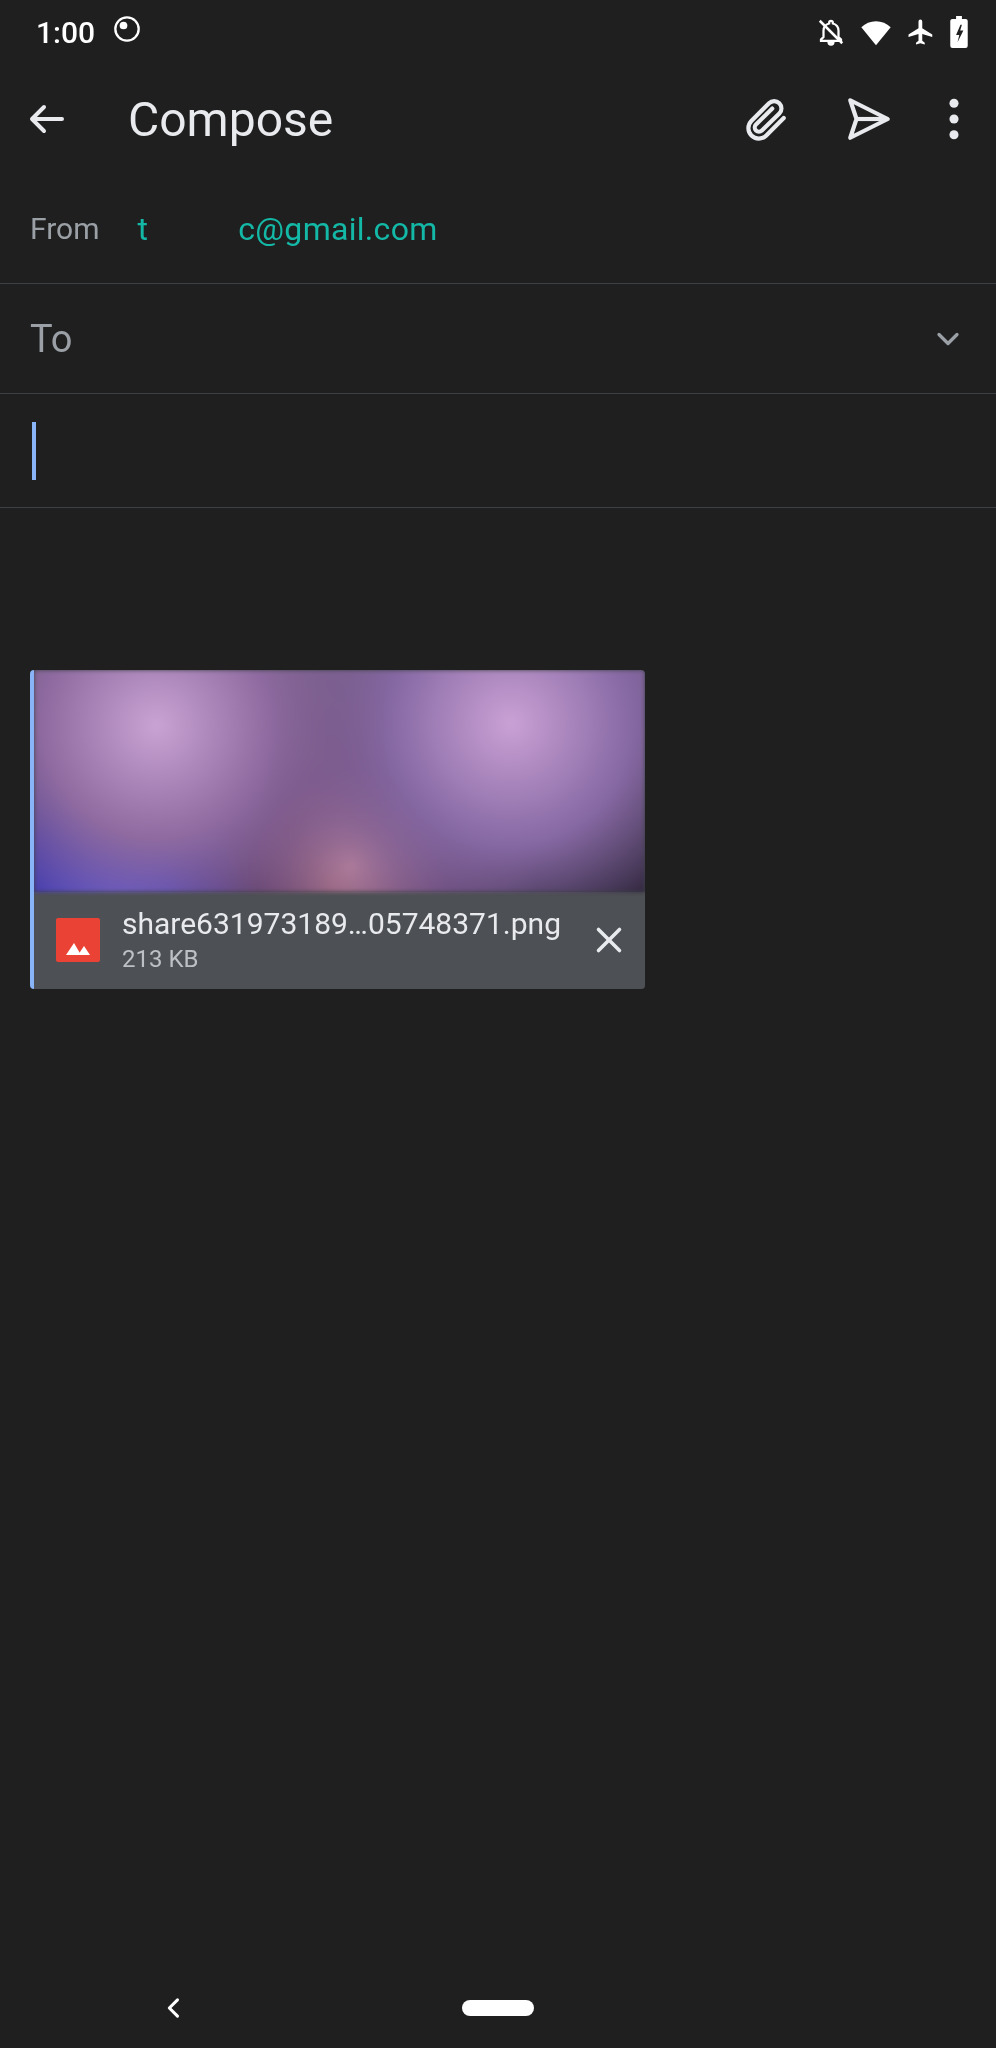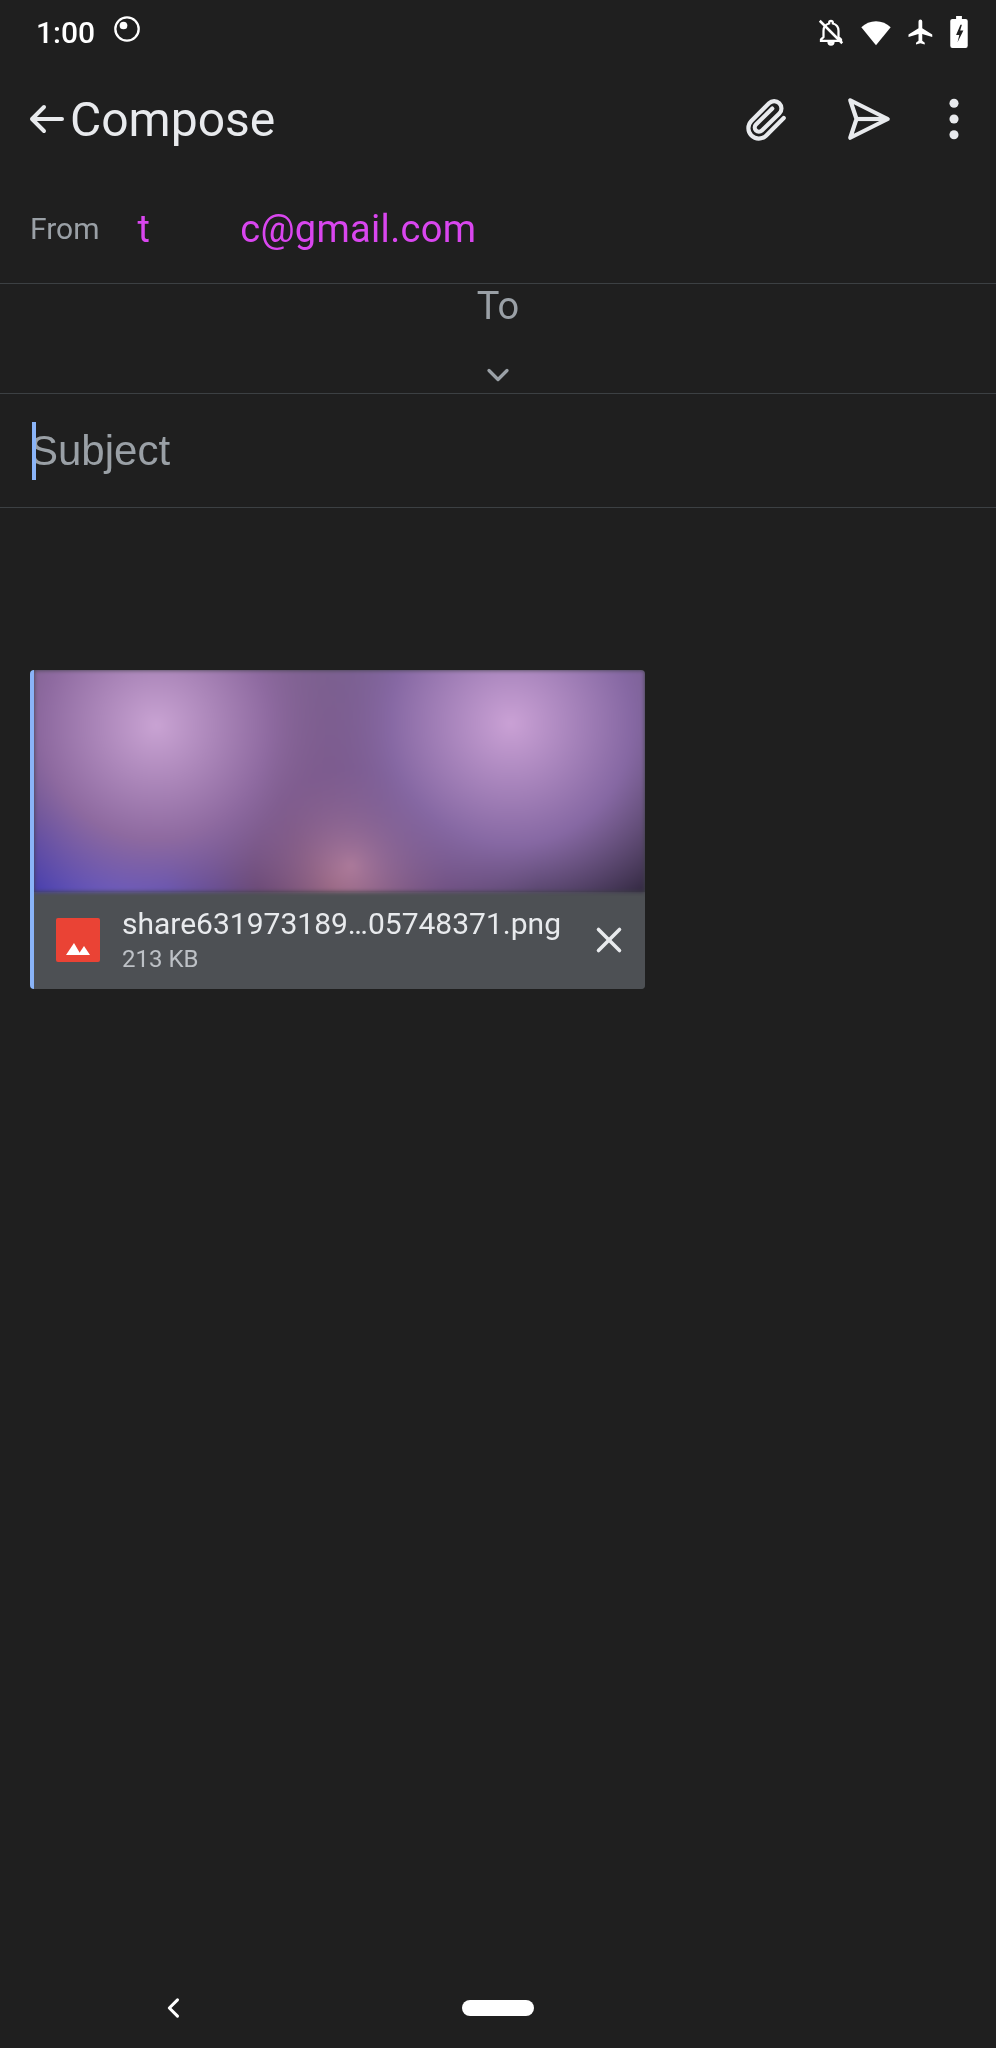--- a/index.html
+++ b/index.html
@@ -31,39 +31,40 @@
   .app-bar {
     height: 110px;
     display: flex;
     align-items: center;
     padding: 0 22px;
   }
   .app-title {
     font-size: 48px;
     font-weight: 400;
     color: #e8eaed;
+    margin-left: 58px;
     flex: 1;
   }
   .app-actions { display: flex; align-items: center; gap: 54px; margin-right: 14px; }
   .icon-btn { display: inline-flex; align-items: center; justify-content: center; cursor: pointer; }
 
   
   .row {
     display: flex;
     align-items: center;
     padding: 0 30px;
     border-bottom: 1px solid #3c4043;
     color: #9aa0a6;
   }
   .from-row { height: 110px; border-top: none; }
   .from-label { font-size: 30px; margin-right: 38px; color: #9aa0a6; }
-  .from-value { font-size: 38px; color: #d946ef; letter-spacing: 0.3px; }
+  .from-value { font-size: 32px; color: #14b8a6; letter-spacing: 0.3px; }
   .from-value .gap { display:inline-block; width: 90px; }
 
-  .to-row { height: 110px; flex-direction: column; }
+  .to-row { height: 110px; }
   .to-label { font-size: 38px; color: #9aa0a6; flex: 1; }
 
   .subject-row { height: 114px; position: relative; }
   .subject-input {
     width: 100%;
     background: transparent;
     border: none;
     outline: none;
     font-size: 42px;
     color: #e8eaed;
@@ -227,21 +228,20 @@
   <span class="to-label">To</span>
   <span class="icon-btn">
     <svg width="36" height="36" viewBox="0 0 24 24" fill="none" stroke="#9aa0a6" stroke-width="2.2" stroke-linecap="round" stroke-linejoin="round">
         <polyline points="6 9 12 15 18 9"></polyline>
       </svg>
   </span>
 </div>
 
 <div class="row subject-row">
   <div class="cursor-caret"></div>
-  <input class="subject-input" type="text" placeholder="Subject" style="">
 </div>
 
 <div class="compose-body">
   <div class="attachment">
     <div class="attachment-preview"></div>
     <div class="attachment-bar">
       <div class="att-icon">
         <svg width="30" height="18" viewBox="0 0 30 18" fill="#fff">
             <polygon points="3,17 11,5 18,17"></polygon>
             <polygon points="15,17 21,8 27,17"></polygon>

